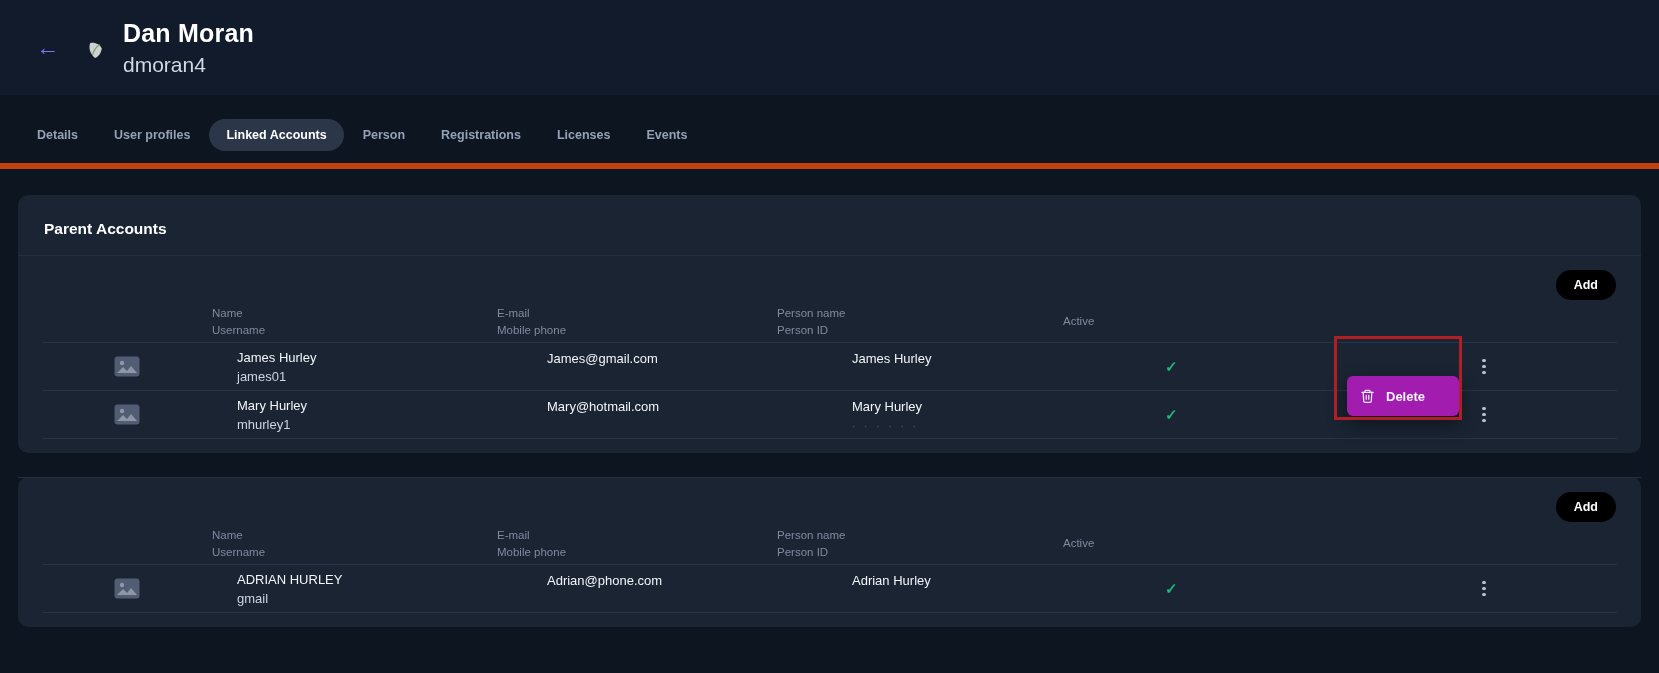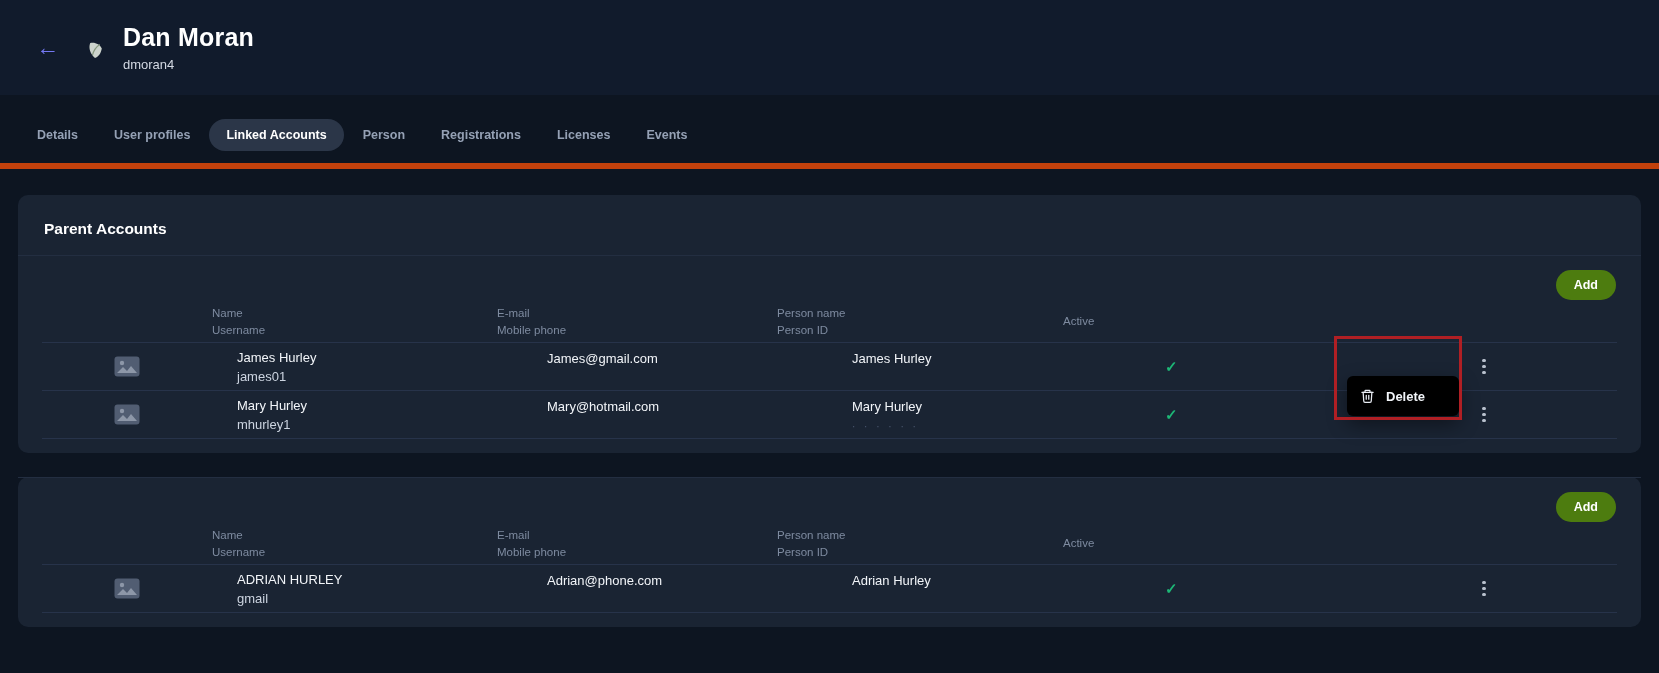--- a/index.html
+++ b/index.html
@@ -8,53 +8,53 @@
     position:relative; overflow:hidden;
     background:#0d1521; color:#e8ecf3;
     font-family:"Liberation Sans", sans-serif;
   }
 
   
   .app-header { height:95px; background:#111b2c; display:flex; align-items:center; padding-left:36px; }
   .back-arrow { color:#7478f2; font-size:23px; line-height:1; margin-right:24px; cursor:pointer; }
   .avatar { margin-right:16px; display:flex; align-items:center; }
   .user-title { font-size:25px; font-weight:700; letter-spacing:.2px; color:#ffffff; }
-  .user-subtitle { font-size:13px; color:#d3d9e3; margin-top:5px; }
+  .user-subtitle { font-size:21px; color:#d3d9e3; margin-top:5px; }
 
   
   .tabbar { display:flex; align-items:center; padding:24px 20px 12px 20px; gap:2px; border-bottom:6px solid #c2410c; background:#0d1521; }
   .tab { padding:9px 17px; font-size:12.5px; font-weight:600; color:#95a1b5; border-radius:17px; cursor:pointer; white-space:nowrap; }
   .tab.active { background:#2b3648; color:#ffffff; }
 
   
   main { padding:18px 18px 0 18px; display:flex; flex-direction:column; gap:16px; }
   .card { background:#1a2433; border-radius:10px; padding-bottom:14px;margin-top:8px; }
   .card-title { font-size:15.5px; font-weight:700; color:#ffffff; padding:25px 26px 17px 26px; }
   .card-divider { height:1px; background:#232e41; }
   .add-row { display:flex; justify-content:flex-end; padding:14px 25px 0 25px; }
-  .btn-add { background:#4d7c0f; color:#fff; border:none; border-radius:16px; height:30px; padding:0 18px;
+  .btn-add { background:#000000; color:#fff; border:none; border-radius:16px; height:30px; padding:0 18px;
              font-size:12.5px; font-weight:600; font-family:inherit; cursor:pointer; }
 
   
   .t-head, .t-row { display:grid; grid-template-columns:194px 285px 280px 286px 286px 1fr; align-items:center; }
   .t-head { min-height:40px; margin-top:2px; }
   .t-row { min-height:47px;gap:25px; }
   .th { font-size:11.5px; line-height:1.5; color:#7e8ba0; font-weight:400; }
   .sep { height:1px; background:#27334a; margin:0 24px; }
   .cell-name .line1 { font-size:13px; color:#f2f5f9; }
   .cell-name .line2 { font-size:13px; color:#ccd4e0; margin-top:4px; }
   .cell-text { font-size:13px; color:#f2f5f9; align-self:start; margin-top:8px; }
   .person-dots { font-size:10px; color:#4e5b73; letter-spacing:3px; margin-top:7px; }
   .img-ph { margin-left:96px; display:flex; }
   .check { color:#1db776; font-size:15px; font-weight:700; margin-left:2px; }
   .kebab { display:flex; flex-direction:column; gap:2.5px; align-items:center; width:16px; margin-left:2px; cursor:pointer; padding:5px 0; }
   .kebab i { width:3.5px; height:3.5px; border-radius:50%; background:#b9c1ce; }
 
   
-  .popover { position:absolute; left:1347px; top:376px; width:112px; height:40px; background:#000000; border-radius:6px;
+  .popover { position:absolute; left:1347px; top:376px; width:112px; height:40px; background:#a21caf; border-radius:6px;
              box-shadow:0 8px 20px rgba(0,0,0,.45); display:flex; align-items:center; gap:11px; padding-left:13px;
              z-index:5; cursor:pointer; }
   .popover-label { font-size:13px; font-weight:600; color:#f2f5f9; }
   .annotation { position:absolute; left:1334px; top:336px; width:128px; height:84px; border:3px solid #b01f24;
                 z-index:10; pointer-events:none; }
 </style>
 </head>
 <body>
 
 <header class="app-header">

